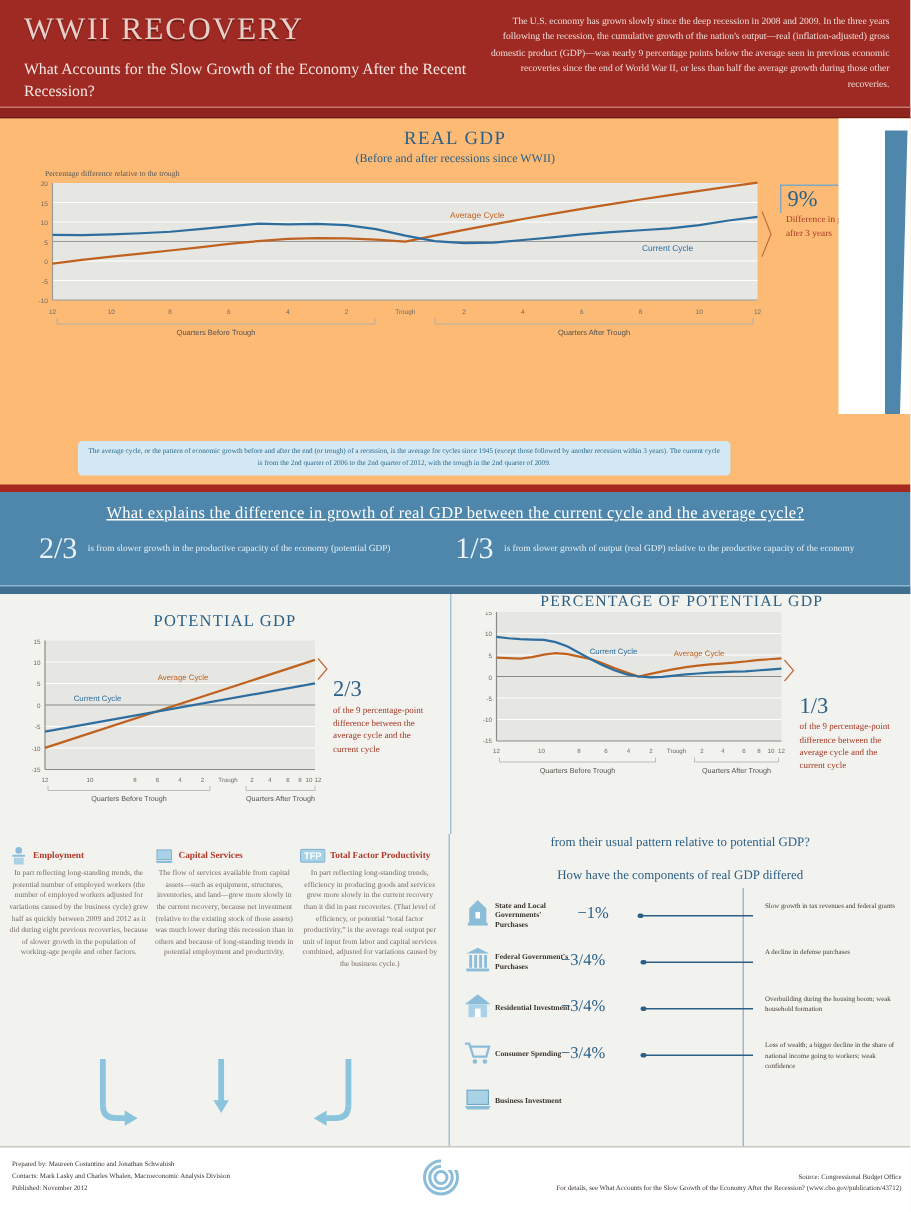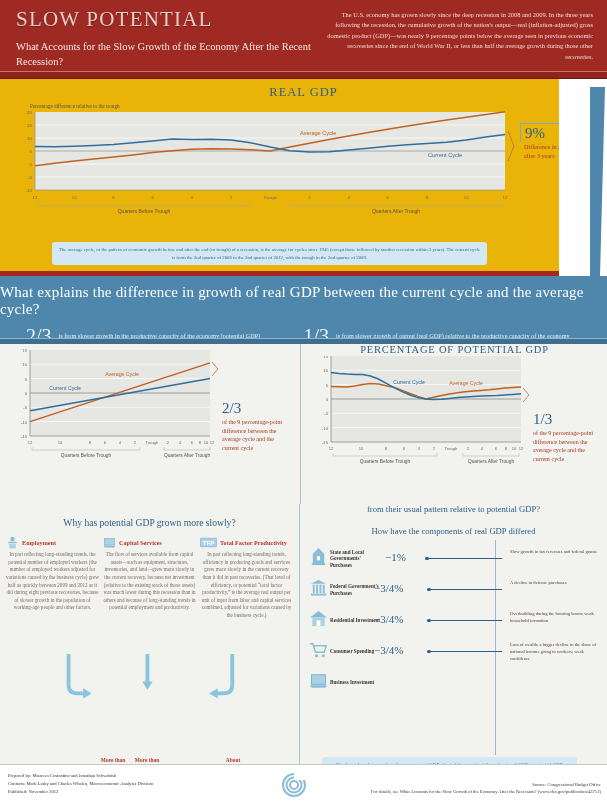--- a/index.html
+++ b/index.html
@@ -41,22 +41,22 @@
   }
   .hdr-right{
     flex:1; text-align:right;
     font-size:6.4px; line-height:1.62;
     color:#f0dcd7;
     padding-top:2px; padding-right:4px;
   }
   
   .panel1{
     position:relative;
-    background:#eab308;
-    height:197px;
+    background:#fdba74;
+    height:249px;
     border-bottom:5px solid #a6271f;
   }
   .wedge{
     position:absolute; top:0; right:0;
     width:48px; height:197px;
     background:linear-gradient(to bottom right,#ffffff 0 0);
   }
   .chart1-title{
     text-align:center; padding-top:6px;
     color:#2c5f86;
@@ -103,22 +103,24 @@
     color:#fff;
     height:68px;
     position:relative;
     padding-top:8px;
   }
   .band:after{
     content:""; position:absolute; left:0; right:0; bottom:0;
     height:5px; background:#3e6f90; border-top:1px solid #8fb8d0;
   }
   .band-q{
-    font-size:15px;
+    text-align:center;
+    font-size:11px;
     letter-spacing:.2px;
+    text-decoration:underline;
   }
   .band-cols{
     display:flex; margin-top:9px; padding:0 26px;
   }
   .band-col{ flex:1; display:flex; gap:7px; align-items:flex-start; }
   .band-frac{ font-size:20px; line-height:.95; color:#eaf3f8; }
   .band-txt{ font-size:6.2px; line-height:1.55; color:#e6f1f7; padding-top:4px;}
   
   .row2{ display:flex; height:160px; background:#f2f2ee; }
   .row2 .half{ flex:1; position:relative; }
@@ -196,28 +198,29 @@
   .footer .fl{ width:300px; padding:7px 0 0 8px; font-size:4.6px; line-height:1.7; color:#3a332f;}
   .footer .fr{ flex:1; text-align:right; padding:16px 6px 0 0; font-size:4.6px; line-height:1.6; color:#3a332f;}
   .spiral{ position:absolute; left:281px; top:7px; }
   svg text{ font-family:"Liberation Sans", sans-serif; }
 </style>
 </head>
 <body>
 
 <div class="header">
   <div class="hdr-left">
-    <div class="main-title">SLOW POTENTIAL</div>
+    <div class="main-title">WWII RECOVERY</div>
     <div class="sub-title">What Accounts for the Slow Growth of the Economy After the Recent Recession?</div>
   </div>
   <div class="hdr-right">The U.S. economy has grown slowly since the deep recession in 2008 and 2009. In the three years following the recession, the cumulative growth of the nation's output—real (inflation-adjusted) gross domestic product (GDP)—was nearly 9 percentage points below the average seen in previous economic recoveries since the end of World War II, or less than half the average growth during those other recoveries.</div>
 </div>
 
 <div class="panel1">
   <div class="chart1-title">REAL GDP</div>
+  <div class="chart1-sub">(Before and after recessions since WWII)</div>
   <div class="axis-note">Percentage difference relative to the trough</div>
 
   <div class="chart-wrap">
     <svg width="607" height="108" viewBox="0 0 607 108">
       <rect x="35" y="3" width="470" height="78" fill="#e6e6e3"></rect>
       <g stroke="#ffffff" stroke-width="0.7">
         <line x1="35" y1="16" x2="505" y2="16"></line>
         <line x1="35" y1="29" x2="505" y2="29"></line>
         <line x1="35" y1="55" x2="505" y2="55"></line>
         <line x1="35" y1="68" x2="505" y2="68"></line>
@@ -288,20 +291,21 @@
     <div class="band-col">
       <div class="band-frac">1/3</div>
       <div class="band-txt">is from slower growth of output (real GDP) relative to the productive capacity of the economy</div>
     </div>
   </div>
 </div>
 
 <div class="row2">
 
   <div class="half left">
+    <div class="ctitle">POTENTIAL GDP</div>
     <svg width="300" height="118" viewBox="0 0 300 118">
       <rect x="30" y="6" width="180" height="86" fill="#e6e6e3"></rect>
       <g stroke="#ffffff" stroke-width="0.7">
         <line x1="30" y1="20.3" x2="210" y2="20.3"></line>
           <line x1="30" y1="34.6" x2="210" y2="34.6"></line>
         <line x1="30" y1="63.3" x2="210" y2="63.3"></line>
           <line x1="30" y1="77.6" x2="210" y2="77.6"></line>
       </g>
       <line x1="30" y1="49" x2="210" y2="49" stroke="#8a8a86" stroke-width="0.8"></line>
       <line x1="30" y1="6" x2="30" y2="92" stroke="#8a8a86" stroke-width="0.8"></line>
@@ -396,21 +400,20 @@
     <div class="side-note" style="left:232px; top:68px; width:62px;">
       <div class="side-frac">1/3</div>
       <span>of the 9 percentage-point difference between the average cycle and the current cycle</span>
     </div>
   </div>
 </div>
 
 <div class="row3">
 
   <div class="left">
-    <div class="q3">Why has potential GDP grown more slowly?</div>
 
     <div class="cols3">
 
       <div class="col3">
         <div class="hd">
           <svg class="icon-sq" viewBox="0 0 20 20">
             <circle cx="10" cy="4.5" r="3.4" fill="#8bbdd8"></circle>
             <path d="M3.6 9 h12.8 v2 h-12.8z" fill="#8bbdd8"></path>
             <path d="M5 12 h10 v7 h-10z" fill="#a9d2e6"></path>
           </svg>

